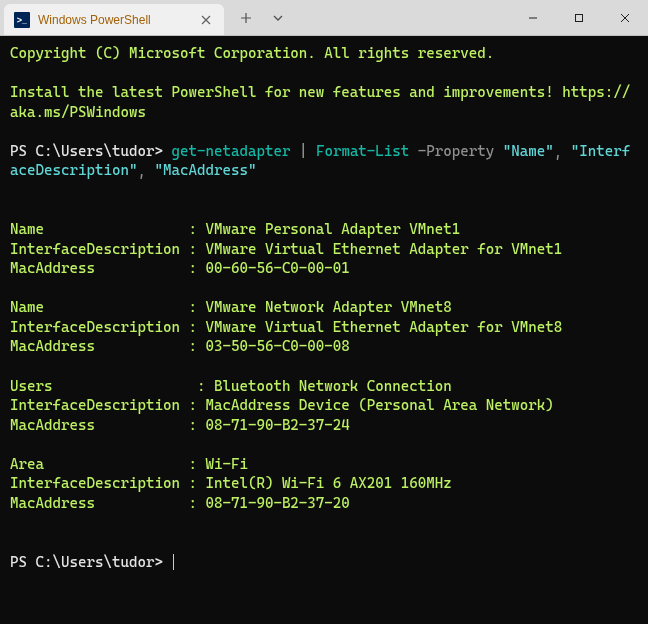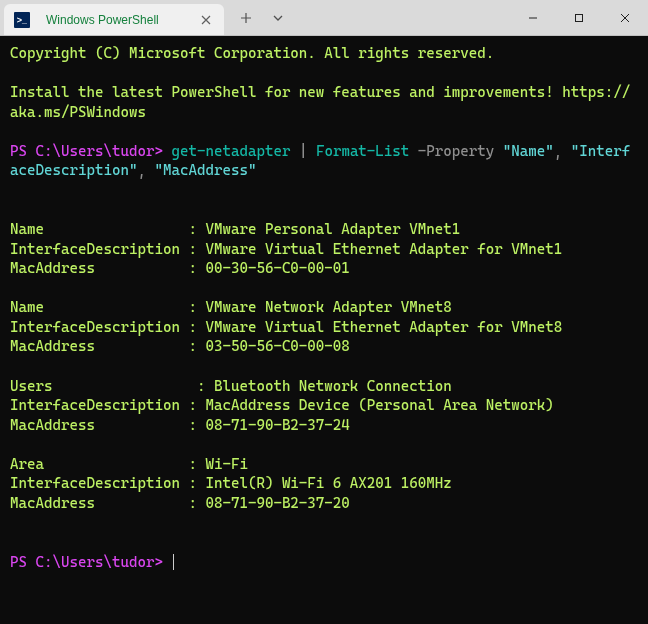--- a/index.html
+++ b/index.html
@@ -48,23 +48,22 @@
       display: flex;
       align-items: center;
       justify-content: center;
       color: white;
       font-size: 9px;
       font-weight: bold;
       border-radius: 1px;
     }
     .tab-title {
       font-size: 12px;
-      color: #15803d;
+      color: #a16207;
       flex: 1;
-      margin-left: 8px;
     }
     .tab-close {
       width: 16px;
       height: 16px;
       display: flex;
       align-items: center;
       justify-content: center;
       color: #606060;
       font-size: 13px;
       cursor: pointer;
@@ -104,21 +103,21 @@
       padding: 8px 10px;
       font-family: "Cascadia Mono", "Consolas", monospace;
       font-size: 14.5px;
       line-height: 1.35;
       color: #cccccc;
       overflow: hidden;
       white-space: pre-wrap;
       word-break: break-all;
     }
     .prompt-ps {
-      color: #d946ef;
+      color: #e5e5e5;
     }
     .cmd-yellow {
       color: #14b8a6;
     }
     .cmd-gray {
       color: #8f8f8f;
     }
     .cmd-cyan {
       color: #61d6d6;
     }
@@ -181,21 +180,21 @@
 
   <div class="terminal"><span class="output-line">Copyright (C) Microsoft Corporation. All rights reserved.</span>
 
 <span class="output-line">Install the latest PowerShell for new features and improvements! https://aka.ms/PSWindows</span>
 
 <span class="prompt-ps">PS C:\Users\tudor&gt; </span><span class="cmd-yellow">get-netadapter</span><span class="cmd-gray"> | </span><span class="cmd-yellow">Format-List</span><span class="cmd-gray"> -Property </span><span class="cmd-cyan">"Name"</span><span class="cmd-gray">, </span><span class="cmd-cyan">"InterfaceDescription"</span><span class="cmd-gray">, </span><span class="cmd-cyan">"MacAddress"</span>
 
 
 <span class="output-line">Name                 : VMware Personal Adapter VMnet1</span>
 <span class="output-line">InterfaceDescription : VMware Virtual Ethernet Adapter for VMnet1</span>
-<span class="output-line">MacAddress           : 00-30-56-C0-00-01</span>
+<span class="output-line">MacAddress           : 00-60-56-C0-00-01</span>
 
 <span class="output-line">Name                 : VMware Network Adapter VMnet8</span>
 <span class="output-line">InterfaceDescription : VMware Virtual Ethernet Adapter for VMnet8</span>
 <span class="output-line">MacAddress           : 03-50-56-C0-00-08</span>
 
 <span class="output-line">Users                 : Bluetooth Network Connection</span>
 <span class="output-line">InterfaceDescription : MacAddress Device (Personal Area Network)</span>
 <span class="output-line">MacAddress           : 08-71-90-B2-37-24</span>
 
 <span class="output-line">Area                 : Wi-Fi</span>

